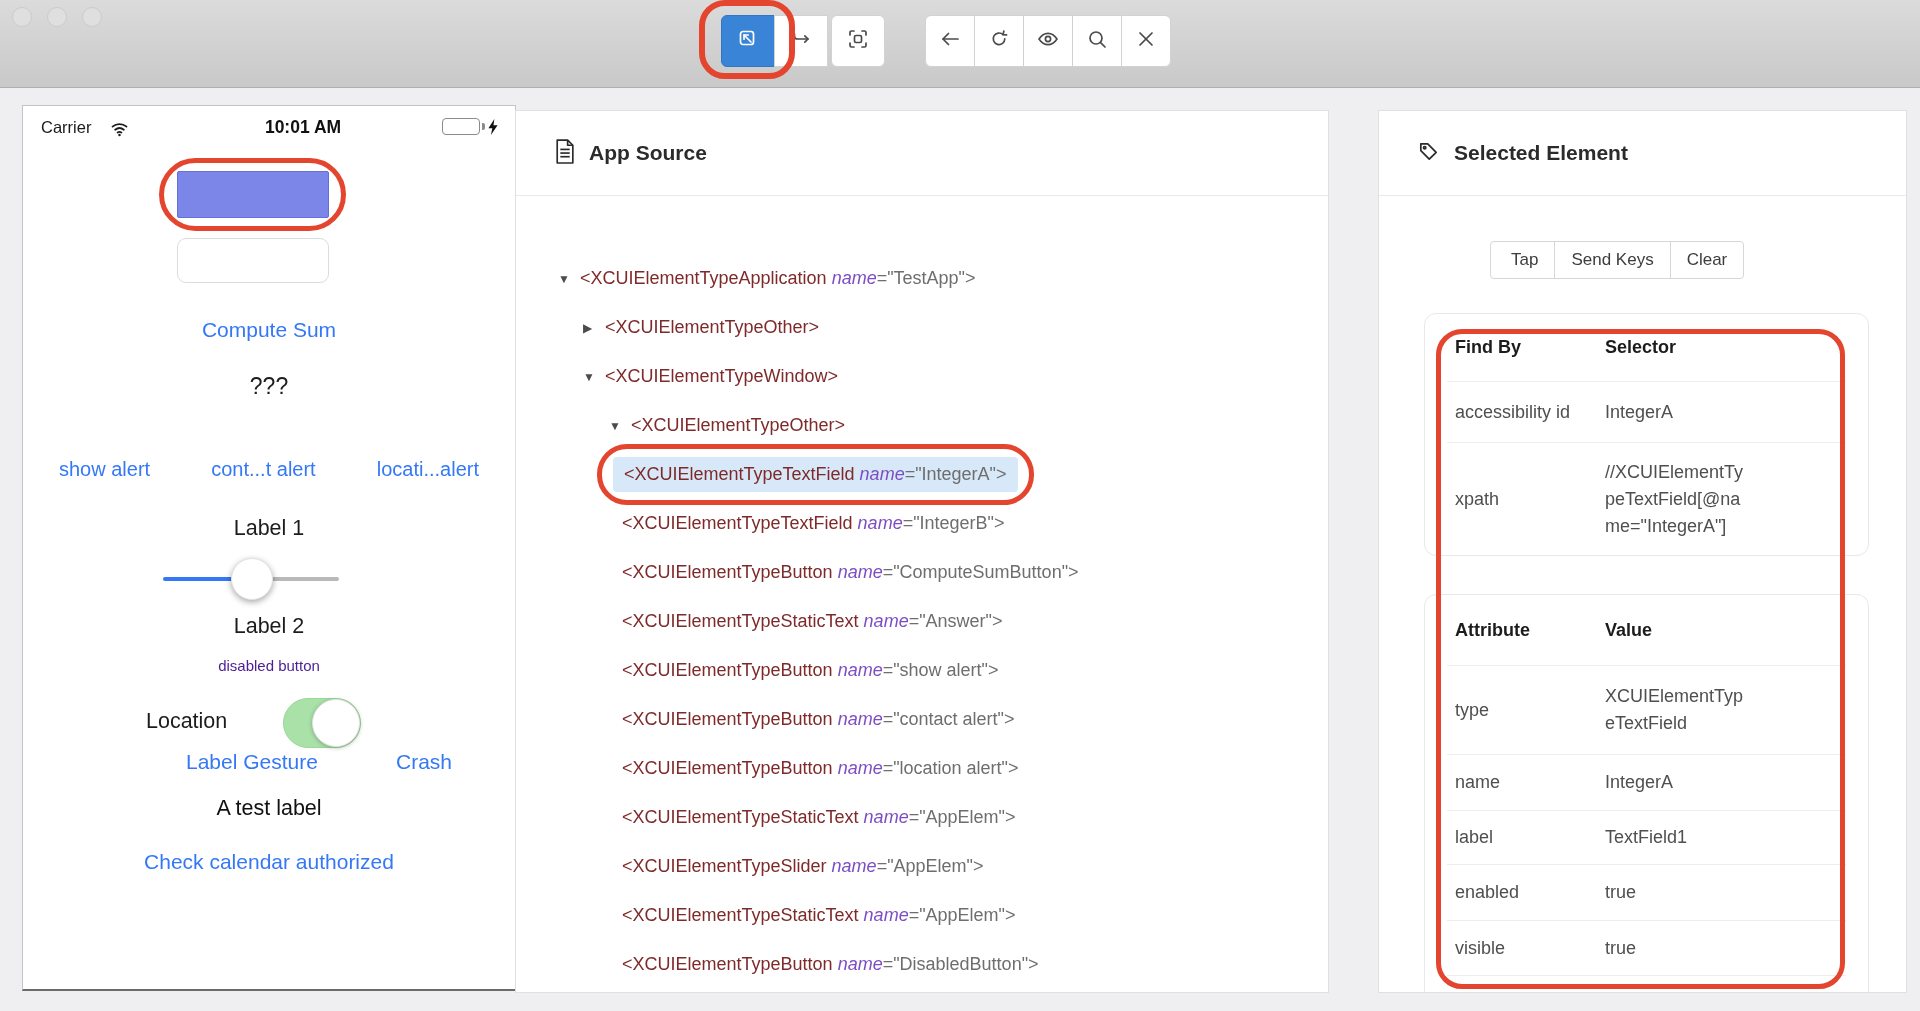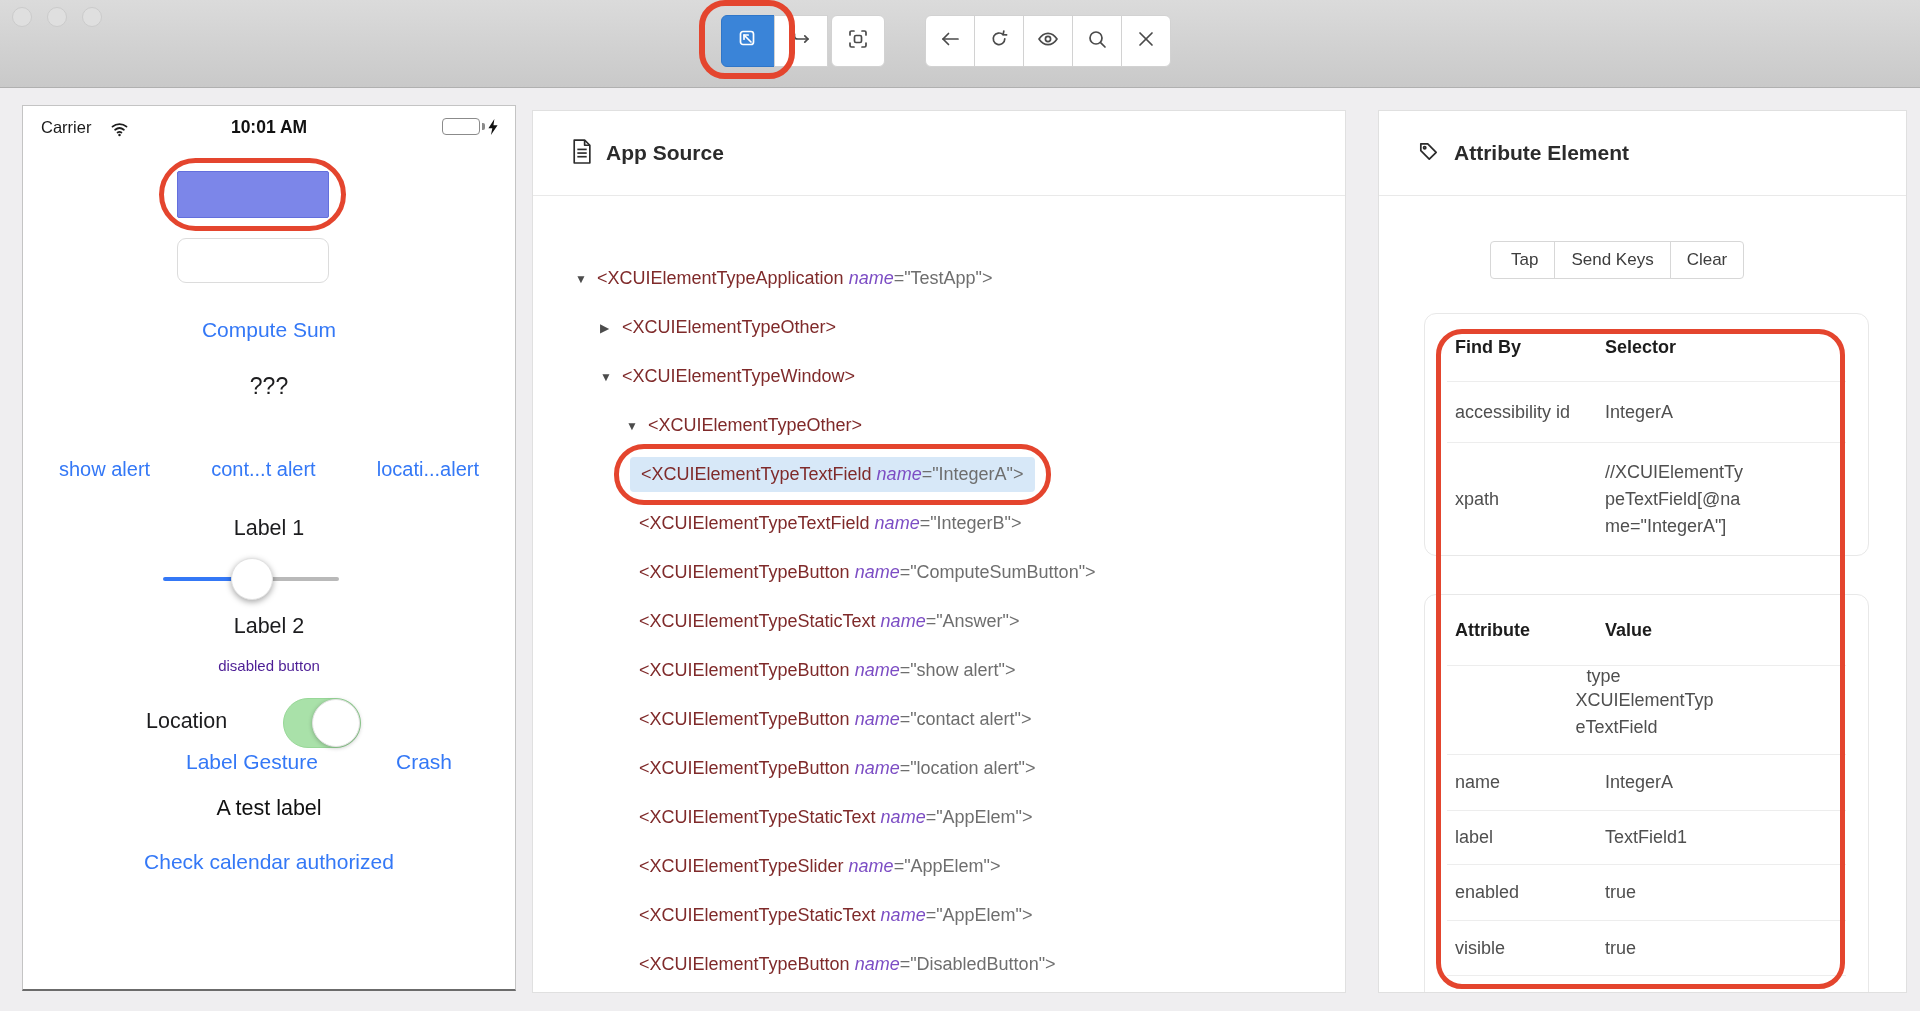--- a/index.html
+++ b/index.html
@@ -27,21 +27,21 @@
   .panel{position:absolute;top:110px;height:883px;background:#fff;border:1px solid #e0e0e0;box-sizing:border-box;overflow:hidden;}
   .panel-header{height:85px;border-bottom:1px solid #e9e9e9;display:flex;align-items:center;padding-left:38px;gap:14px;box-sizing:border-box;}
   .panel-title{font-size:21px;font-weight:700;color:#2b2b2b;}
 
   
   .phone-panel{position:absolute;left:22px;top:105px;width:494px;height:886px;background:#fff;
     border:1px solid #c4c4c4;border-bottom:2px solid #6b6b6b;box-sizing:border-box;overflow:hidden;}
   .abs{position:absolute;}
   .ctr{position:absolute;left:0;width:100%;text-align:center;}
   .carrier{left:18px;top:12px;font-size:16.5px;color:#1a1a1a;}
-  .time{top:11px;font-size:17.5px;font-weight:700;color:#111;}
+  .time{top:11px;font-size:17.5px;font-weight:700;color:#111;padding-left:34px;}
   .batt-wrap{right:16px;top:12px;display:flex;align-items:center;gap:2px;}
   .batt-body{width:38px;height:17px;border:1.5px solid #8b8b8b;border-radius:4px;padding:1.5px;box-sizing:border-box;}
   .batt-fill{width:100%;height:100%;background:#90d890;border-radius:2px;}
   .batt-nub{width:3px;height:7px;background:#8b8b8b;border-radius:0 2px 2px 0;}
   .bluefield{left:154px;top:65px;width:152px;height:47px;background:#7c86e9;border:1px solid #636fdd;border-radius:2px;box-sizing:border-box;}
   .ring-bluefield{left:136px;top:52px;width:187px;height:73px;border-radius:37px;box-sizing:border-box;}
   .emptyfield{left:154px;top:132px;width:152px;height:45px;background:#fff;border:1.5px solid #dcdcdc;border-radius:9px;box-sizing:border-box;}
   .blue{color:#3478f6;}
   .compute{top:212px;font-size:21px;}
   .answer{top:267px;font-size:23px;color:#1c1c1e;}
@@ -56,21 +56,21 @@
   .loc-label{left:123px;top:603px;font-size:21.5px;color:#1c1c1e;}
   .toggle{left:260px;top:592px;width:78px;height:50px;background:#a9e1a9;border:1px solid #98d898;border-radius:25px;box-sizing:border-box;}
   .toggle-knob{position:absolute;right:0px;top:0px;width:48px;height:48px;background:#fff;border:1px solid #e3e3e3;
     border-radius:50%;box-shadow:0 1px 4px rgba(0,0,0,.25);box-sizing:border-box;}
   .gesture{left:163px;top:644px;font-size:21px;}
   .crash{left:373px;top:644px;font-size:21px;text-align:right;}
   .testlabel{top:690px;font-size:21.5px;color:#111;}
   .checkcal{top:744px;font-size:21px;}
 
   
-  .source-panel{left:532px;width:814px;}
+  .source-panel{left:515px;width:814px;}
   .tree{padding-top:58px;}
   .trow{height:49px;display:flex;align-items:center;font-size:18px;white-space:nowrap;cursor:default;}
   .caret{width:22px;font-size:12px;color:#4c4c4c;flex:none;}
   .tag{color:#7f2a2a;}
   .attr{color:#7c4dc4;font-style:italic;margin-left:5px;}
   .rest{color:#6e6e6e;}
   .lvl0{padding-left:42px;} .lvl1{padding-left:67px;} .lvl2{padding-left:93px;} .lvl3{padding-left:84px;}
   .selwrap{position:relative;display:flex;align-items:center;background:#d7e8f8;border-radius:4px;padding:7px 11px;margin-left:-9px;}
   .ring-tree{left:-16px;top:-13px;right:-16px;bottom:-13px;width:auto;height:auto;border-radius:30px;}
 
@@ -83,21 +83,21 @@
   .act-btn:last-child{border-radius:0 4px 4px 0;}
   .card{position:absolute;left:45px;width:445px;background:#fff;border:1px solid #e8e8e8;border-radius:12px;box-sizing:border-box;overflow:hidden;}
   .card1{top:202px;height:243px;}
   .card2{top:483px;height:420px;}
   .cardrow{display:flex;align-items:center;}
   .divider{height:1px;background:#ededed;margin:0 22px;}
   .key{width:180px;padding-left:30px;box-sizing:border-box;font-size:18px;color:#4f4f4f;}
   .val{width:142px;font-size:18px;color:#4f4f4f;word-break:break-all;line-height:27px;}
   .th .key,.th .val{font-weight:700;color:#1c1c1c;word-break:normal;}
   .h68{height:67px;} .h60{height:60px;} .h113{height:113px;}
-  .h70{height:70px;} .h88{height:88px;flex-direction:column;} .h55{height:55px;} .h53{height:53px;} .h54{height:54px;} .h30{height:30px;}
+  .h70{height:70px;} .h88{height:88px;} .h55{height:55px;} .h53{height:53px;} .h54{height:54px;} .h30{height:30px;}
   .ring-tables{left:57px;top:218px;width:409px;height:660px;border-radius:26px;box-sizing:border-box;}
 </style>
 </head>
 <body>
 
 <div class="stage">
 
   <div class="titlebar">
     <span class="dot" style="left:12px"></span>
     <span class="dot" style="left:47px"></span>
@@ -343,21 +343,21 @@
   </div>
 
   <div class="panel selected-panel">
     <div class="panel-header">
       <span>
         <svg width="23" height="23" viewBox="0 0 24 24" style="stroke:#2b2b2b;fill:none;stroke-width:1.8;stroke-linejoin:round">
           <path d="M4 4h7.2L20 12.8 12.8 20 4 11.2z"></path>
             <circle cx="8" cy="8" r="1.2"></circle>
         </svg>
       </span>
-      <span class="panel-title">Attribute Element</span>
+      <span class="panel-title">Selected Element</span>
     </div>
 
     <div class="actions">
       <div class="act-btn">Tap</div>
       <div class="act-btn">Send Keys</div>
       <div class="act-btn">Clear</div>
     </div>
 
     <div class="card card1">
       <div class="cardrow th h68">

